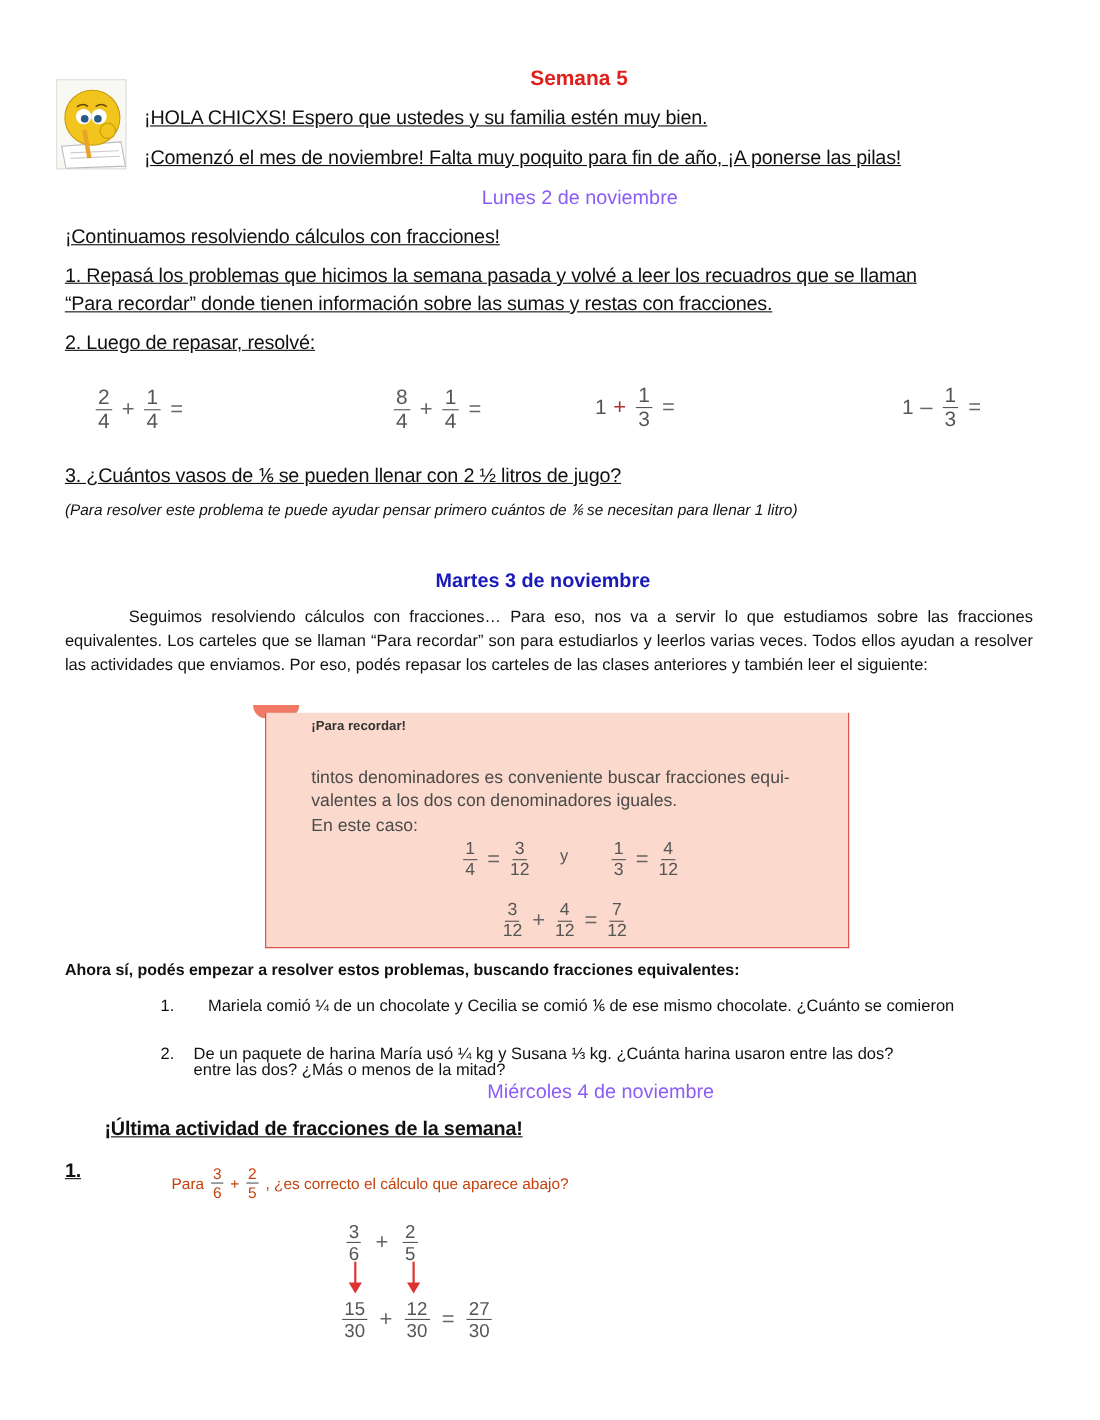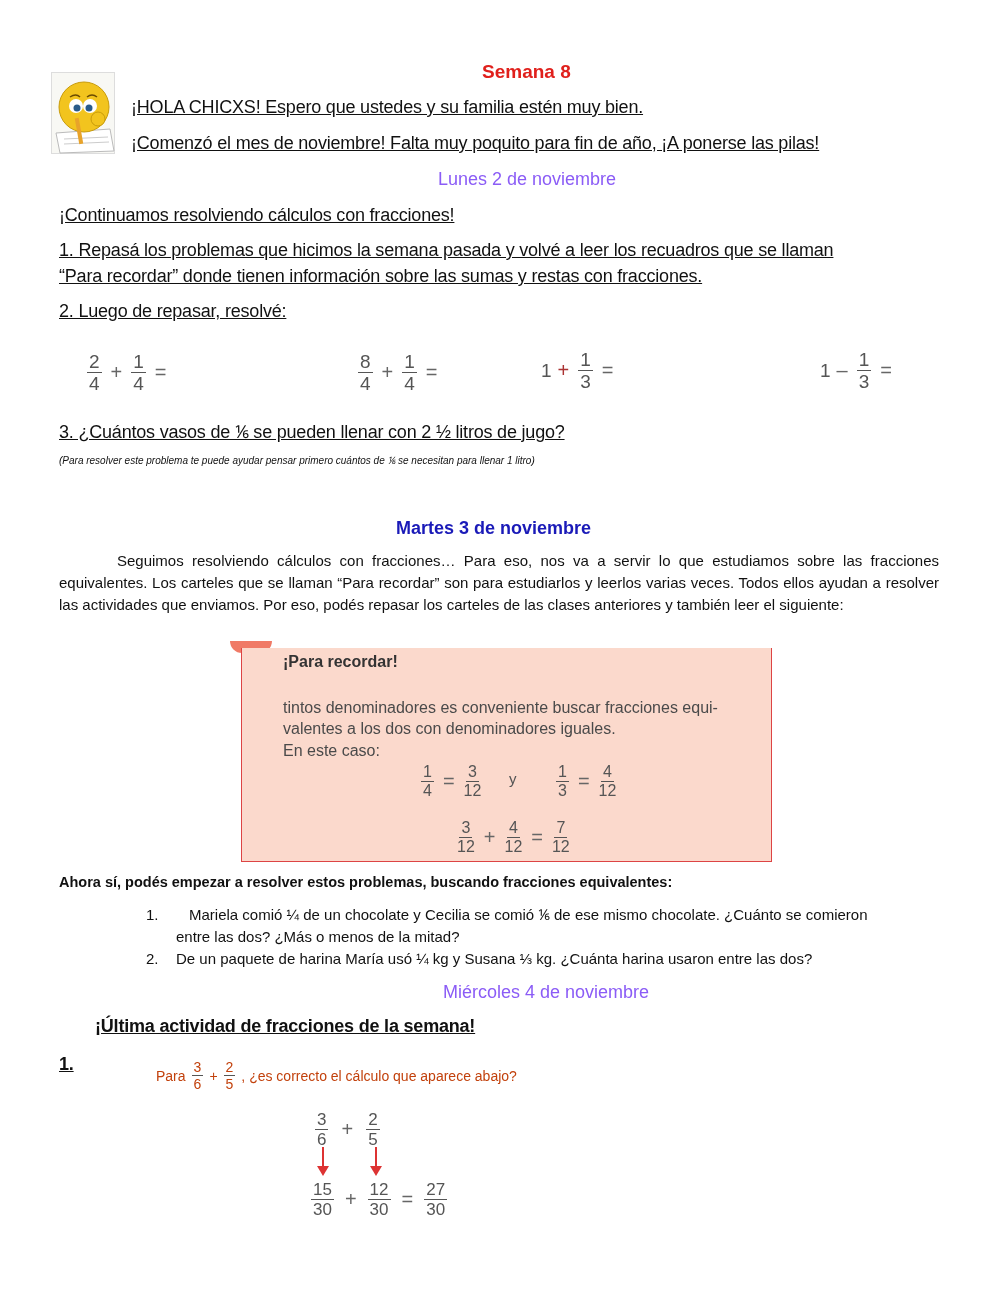--- a/index.html
+++ b/index.html
@@ -18,21 +18,21 @@
     .para { font-size: 15px; line-height: 22px; text-align: justify; }
     .box { background: #fbd9cc; border: 1px solid #d44; border-top: none; }
     .box-text { color: #4a4a4a; font-size: 16px; line-height: 21.5px; }
     .emoji { width: 64px; height: 82px; border: 1px solid #ddd; background: #f8f8f4; }
     .arrow { position: absolute; width: 2px; background: #d33; }
     .arrow::after { content: ""; position: absolute; left: -5px; bottom: -9px; border-left: 6px solid transparent; border-right: 6px solid transparent; border-top: 10px solid #d33; }
   </style>
 </head>
 <body>
 
-<div class="abs title-red" style="left:482px; top:61px;">Semana 8</div>
+<div class="abs title-red" style="left:482px; top:61px;">Semana 5</div>
 
 <div class="abs emoji" style="left:51px; top:72px;">
   <svg width="64" height="82" viewBox="0 0 64 82">
     <polygon points="4,60 58,56 62,78 8,80" fill="#fff" stroke="#bbb"></polygon>
     <line x1="12" y1="66" x2="56" y2="64" stroke="#ccc"></line>
       <line x1="12" y1="71" x2="57" y2="69" stroke="#ccc"></line>
     <circle cx="32" cy="34" r="25" fill="#f2c41e" stroke="#c89b0a"></circle>
     <circle cx="24" cy="33" r="7" fill="#fff"></circle>
       <circle cx="38" cy="33" r="7" fill="#fff"></circle>
     <circle cx="25" cy="35" r="3.5" fill="#2a5b8a"></circle>
@@ -90,28 +90,28 @@
   <span>1</span>
   <span class="op">–</span>
   <span class="frac">
       <span class="n">1</span>
       <span class="d">3</span>
     </span>
   <span class="op">=</span>
 </div>
 
 <div class="abs calibri" style="left:59px; top:419px;">3. ¿Cuántos vasos de ⅙ se pueden llenar con 2 ½  litros de jugo?</div>
-<div class="abs" style="left:59px; top:453px; font-size:10px; font-style:italic;">(Para resolver este problema te puede ayudar pensar primero cuántos de ⅙ se necesitan para llenar 1 litro)</div>
+<div class="abs" style="left:59px; top:453px; font-size:14px; font-style:italic;">(Para resolver este problema te puede ayudar pensar primero cuántos de ⅙ se necesitan para llenar 1 litro)</div>
 
 <div class="abs day-navy" style="left:396px; top:518px;">Martes 3 de noviembre</div>
 <div class="abs para" style="left:59px; top:550px; width:880px; text-indent:58px;">Seguimos resolviendo cálculos con fracciones… Para eso, nos va a servir lo que estudiamos sobre las fracciones equivalentes. Los carteles que se llaman “Para recordar” son para estudiarlos y leerlos varias veces. Todos ellos ayudan a resolver las actividades que enviamos. Por eso, podés repasar los carteles de las clases anteriores y también leer el siguiente:</div>
 
 <div class="abs" style="left:230px; top:641px; width:42px; height:12px; background:#f07a66; border-radius:0 0 20px 20px;"></div>
 <div class="abs box" style="left:241px; top:648px; width:531px; height:214px;">
-  <div class="abs" style="left:41px; top:5px; font-size:16px; font-weight:bold; color:#333;">¡Para recordar!</div>
+  <div class="abs" style="left:41px; top:5px; font-size:12px; font-weight:bold; color:#333;">¡Para recordar!</div>
   <div class="abs box-text" style="left:41px; top:49px;">tintos denominadores es conveniente buscar fracciones equi-</div>
   <div class="abs box-text" style="left:41px; top:70px;">valentes a los dos con denominadores iguales.</div>
   <div class="abs box-text" style="left:41px; top:92px;">En este caso:</div>
 
   <div class="abs math" style="left:176px; top:116px; font-size:16px;">
     <span class="frac">
         <span class="n">1</span>
         <span class="d">4</span>
       </span>
     <span class="op">=</span>
@@ -148,21 +148,21 @@
         <span class="d">12</span>
       </span>
   </div>
 </div>
 
 <div class="abs" style="left:59px; top:874px; font-size:14.5px; font-weight:bold;">Ahora sí, podés empezar a resolver estos problemas, buscando fracciones equivalentes:</div>
 
 <div class="abs" style="left:146px; top:904px; font-size:15px; line-height:22px;">
   <span class="abs" style="left:0;">1.</span>
   <div style="margin-left:43px;">Mariela comió ¼ de un chocolate y Cecilia se comió ⅙ de ese mismo chocolate. ¿Cuánto se comieron</div>
-  <div style="margin-left:30px;">entre las dos? ¿Más o menos de la mitad?</div>
+  <div style="margin-left:30px;margin-top:36px;">entre las dos? ¿Más o menos de la mitad?</div>
 </div>
 <div class="abs" style="left:146px; top:948px; font-size:15px; line-height:22px;">
   <span class="abs" style="left:0;">2.</span>
   <div style="margin-left:30px;">De un paquete de harina María usó ¼ kg y Susana ⅓ kg. ¿Cuánta harina usaron entre las dos?</div>
 </div>
 
 <div class="abs day-blue" style="left:443px; top:982px;">Miércoles 4 de noviembre</div>
 <div class="abs calibri" style="left:59px; top:1016px; font-weight:bold;margin-left:36px;">¡Última actividad de fracciones de la semana!</div>
 <div class="abs calibri" style="left:59px; top:1054px; font-weight:bold;">1.</div>
 

